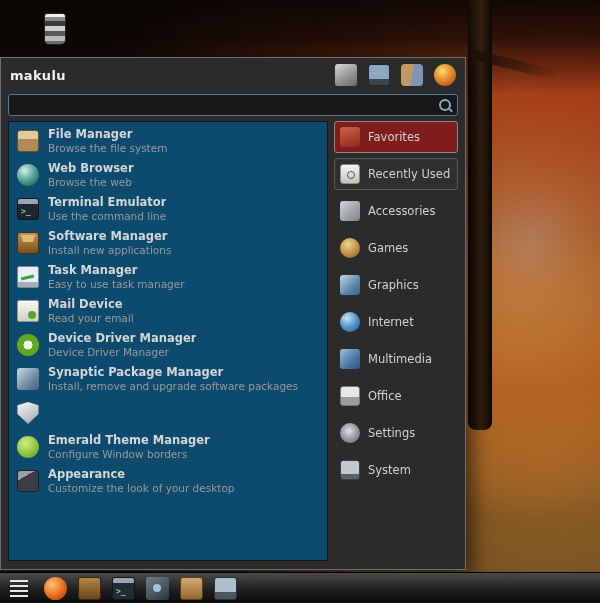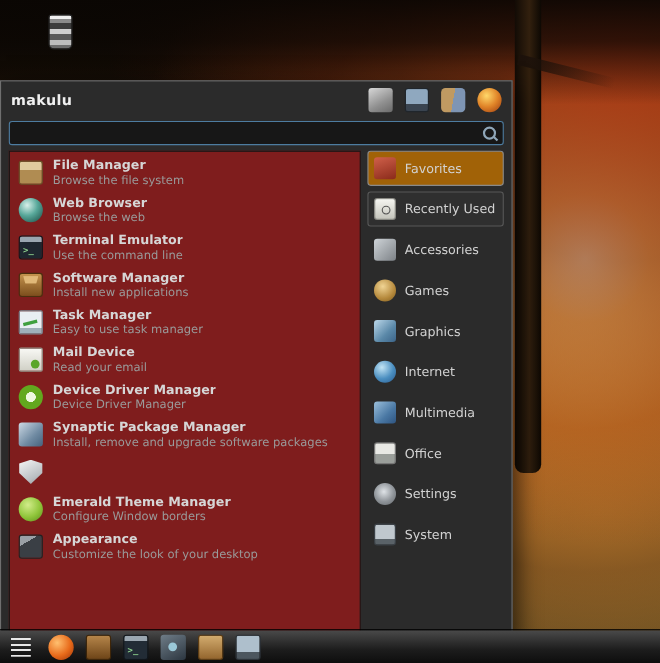--- a/index.html
+++ b/index.html
@@ -19,21 +19,21 @@
   .branch{position:absolute;left:470px;top:60px;width:90px;height:10px;
     background:linear-gradient(90deg,#1c110a,rgba(28,17,10,0));transform:rotate(14deg);}
 
   
   .trash{position:absolute;left:44px;top:13px;width:20px;height:30px;border:1px solid #222;
     border-radius:3px 3px 5px 5px;
     background:linear-gradient(180deg,#efefef 0 3px,#8a8a8a 3px 7px,#3c3c3c 7px 12px,#cfcfcf 12px 17px,#5a5a5a 17px 22px,#bdbdbd 22px 27px,#6e6e6e 27px);}
 
   
   .menu{position:absolute;left:0;top:57px;width:466px;height:513px;box-sizing:border-box;
-    background:#2b2b2b;border:1px solid #6f6f6f;box-shadow:5px 7px 20px rgba(0,0,0,.65);margin-top:16px;}
+    background:#2b2b2b;border:1px solid #6f6f6f;box-shadow:5px 7px 20px rgba(0,0,0,.65);}
   .menu-header{display:flex;align-items:center;height:34px;padding:0 9px;}
   .menu-title{font-size:13px;font-weight:bold;color:#f0f0f0;letter-spacing:.3px;}
   .spacer{flex:1;}
   .h-icons{display:flex;gap:11px;align-items:center;}
   .h-ic{width:22px;height:22px;position:relative;border-radius:3px;cursor:pointer;}
   .h-lock{background:linear-gradient(150deg,#d8d8d8,#909090 60%,#6a6a6a);}
   .h-display{background:linear-gradient(180deg,#8fa8bf 0 70%,#3a4450 70%);border:1px solid #20262c;box-sizing:border-box;}
   .h-users{background:linear-gradient(100deg,#c09a62 0 50%,#7e95b4 50%);border-radius:4px;}
   .h-logout{border-radius:50%;background:radial-gradient(circle at 38% 32%,#ffd86a,#e08428 50%,#9a3a10);}
 
@@ -41,31 +41,31 @@
   .search{margin:2px 7px 6px;height:20px;background:#171717;border:1px solid #4d7ca0;
     border-radius:3px;display:flex;align-items:center;padding:0 6px;}
   .search input{flex:1;background:transparent;border:none;outline:none;color:#ddd;font-size:12px;
     font-family:"DejaVu Sans","Liberation Sans",sans-serif;}
   .mag{width:8px;height:8px;border:2px solid #8fa6b8;border-radius:50%;position:relative;margin-left:6px;}
   .mag::after{content:"";position:absolute;width:5px;height:2px;background:#8fa6b8;
     transform:rotate(45deg);right:-4px;bottom:-2px;}
 
   
   .content{position:absolute;top:63px;bottom:8px;left:7px;right:7px;display:flex;gap:6px;}
-  .apps-panel{width:320px;box-sizing:border-box;background:#7f1d1d;border:1px solid #161616;padding:2px 0;}
+  .apps-panel{width:320px;box-sizing:border-box;background:#0c4a6e;border:1px solid #161616;padding:2px 0;}
   .app-row{display:flex;align-items:center;gap:9px;padding:3px 8px;height:28px;cursor:pointer;}
   .app-texts{display:flex;flex-direction:column;line-height:1.18;overflow:hidden;white-space:nowrap;}
   .app-title{font-size:11.5px;font-weight:bold;color:#d6d6d6;}
   .app-desc{font-size:10.5px;color:#9a9a9a;}
 
   .cats-panel{flex:1;display:flex;flex-direction:column;}
   .cat-row{display:flex;align-items:center;gap:8px;height:26px;padding:2px 5px;margin-bottom:5px;
     border-radius:3px;border:1px solid transparent;cursor:pointer;}
   .cat-row.boxed{border-color:#585858;background:#2f2f2f;}
-  .cat-row.selected{border-color:#8a8a8a;background:#a16207;}
+  .cat-row.selected{border-color:#8a8a8a;background:#7f1d1d;}
   .cat-label{font-size:11.5px;color:#d2d2d2;}
 
   
   .ic{width:22px;height:22px;border-radius:4px;flex:0 0 auto;position:relative;box-sizing:border-box;}
   .i-file{background:linear-gradient(180deg,#e0cb9e 0 40%,#b08c52 40%);border:1px solid #6a5328;border-radius:3px;}
   .i-web{border-radius:50%;background:radial-gradient(circle at 35% 30%,#d8f0ea,#58a89a 45%,#2e6a60 80%,#1e4a42);}
   .i-term{background:linear-gradient(180deg,#9aa6b0 0 5px,#1e2730 5px);border:1px solid #10161c;border-radius:3px;}
   .i-term::after{content:">_";position:absolute;left:3px;top:8px;font:bold 8px "DejaVu Sans Mono",monospace;color:#8fd48f;}
   .i-soft{background:linear-gradient(180deg,#c4934e,#7c4f1d);border:1px solid #4a2f0e;border-radius:3px;}
   .i-soft::after{content:"";position:absolute;left:3px;top:2px;right:3px;height:7px;background:#e0b878;

